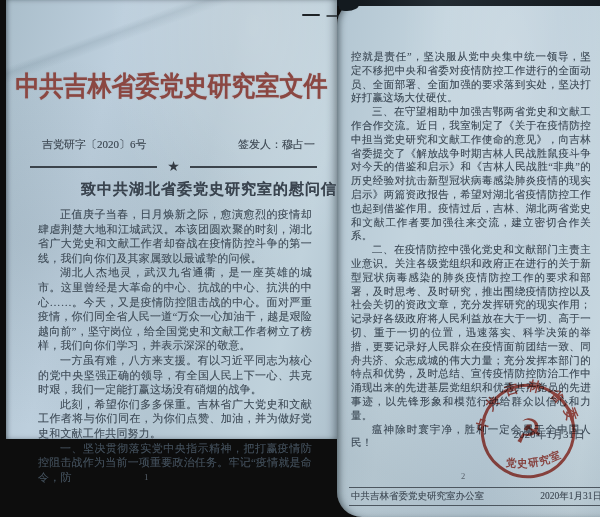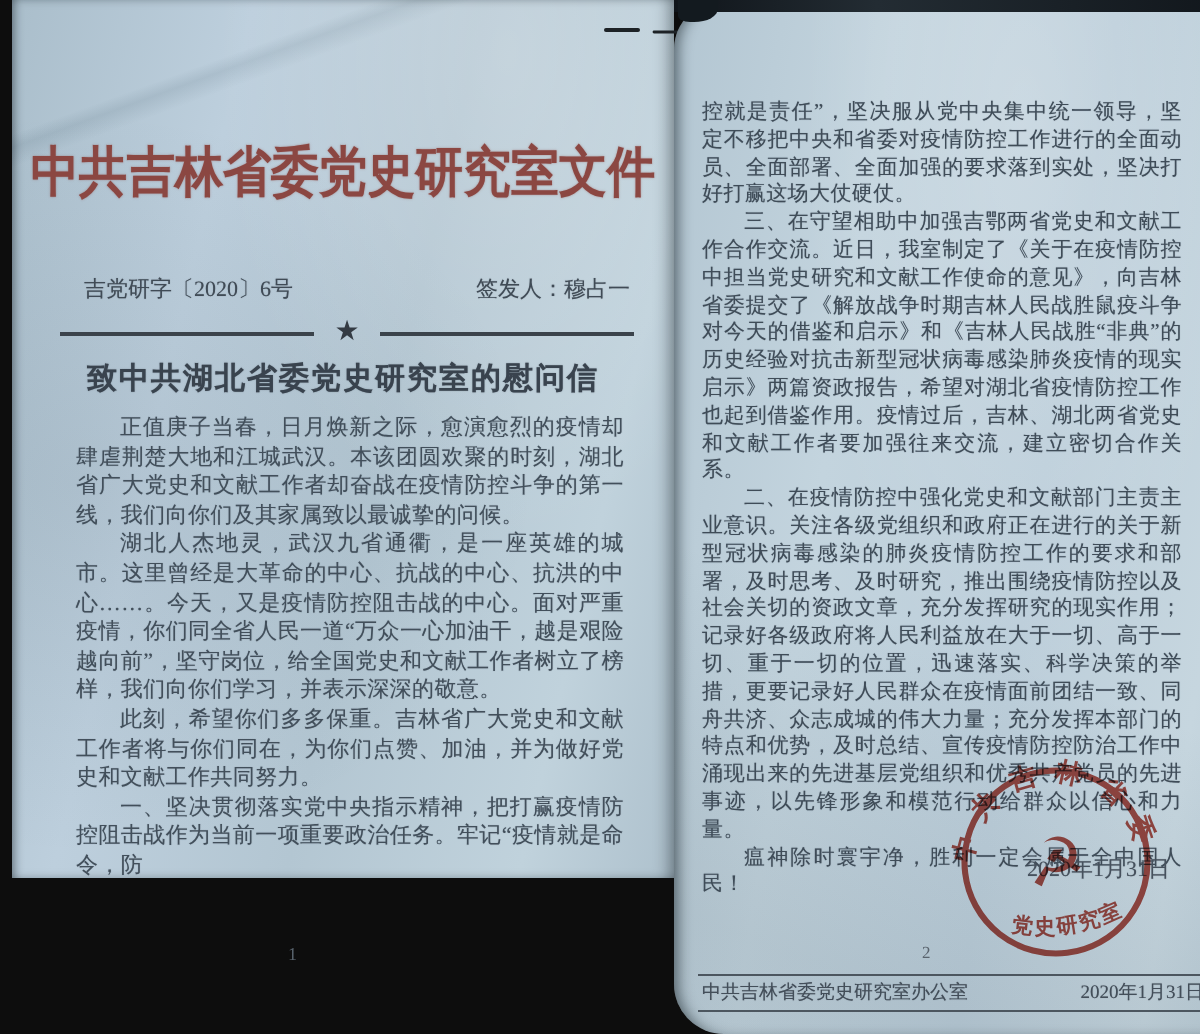--- a/index.html
+++ b/index.html
@@ -40,21 +40,21 @@
     display:flex;justify-content:space-between;
     font-size:11px;color:#404b56;text-shadow:0 0 .5px rgba(64,75,86,.5);gap:36px;
   }
   .separator{
     position:absolute;top:160px;left:24px;right:20px;height:14px;
     display:flex;align-items:center;gap:10px;
   }
   .separator .seg{flex:1;height:2px;background:#3b434b;}
   .separator .star{font-size:14px;line-height:14px;color:#343b43;}
   .letter-title{
-    position:absolute;top:180px;left:0;right:0;text-align:center;
+    position:absolute;top:180px;left:0;right:0;text-align:right;
     font-size:15px;font-weight:700;color:#39434e;letter-spacing:1px;
     text-shadow:0 0 .6px rgba(57,67,78,.55);
   }
   .body1{
     position:absolute;top:207px;left:32px;width:274px;
     font-size:11px;line-height:14.6px;letter-spacing:.2px;
     color:#424f5b;text-align:justify;text-shadow:0 0 .5px rgba(66,79,91,.45);
   }
   .body1 p{margin:0;text-indent:2em;}
   .pagenum1{position:absolute;top:472px;left:138px;font-size:9px;color:#57616b;}
@@ -109,20 +109,21 @@
       <span class="seg"></span>
       <span class="star">★</span>
       <span class="seg"></span>
     </div>
 
     <div class="letter-title">致中共湖北省委党史研究室的慰问信</div>
 
     <div class="body1">
       <p>正值庚子当春，日月焕新之际，愈演愈烈的疫情却肆虐荆楚大地和江城武汉。本该团圆欢聚的时刻，湖北省广大党史和文献工作者却奋战在疫情防控斗争的第一线，我们向你们及其家属致以最诚挚的问候。</p>
       <p>湖北人杰地灵，武汉九省通衢，是一座英雄的城市。这里曾经是大革命的中心、抗战的中心、抗洪的中心……。今天，又是疫情防控阻击战的中心。面对严重疫情，你们同全省人民一道“万众一心加油干，越是艰险越向前”，坚守岗位，给全国党史和文献工作者树立了榜样，我们向你们学习，并表示深深的敬意。</p>
+      <p>一方虽有难，八方来支援。有以习近平同志为核心的党中央坚强正确的领导，有全国人民上下一心、共克时艰，我们一定能打赢这场没有硝烟的战争。</p>
       <p>此刻，希望你们多多保重。吉林省广大党史和文献工作者将与你们同在，为你们点赞、加油，并为做好党史和文献工作共同努力。</p>
       <p>一、坚决贯彻落实党中央指示精神，把打赢疫情防控阻击战作为当前一项重要政治任务。牢记“疫情就是命令，防</p>
     </div>
 
     <div class="pagenum1">1</div>
   </div>
 
   <div class="photo-right">
     <div class="top-dark"></div>
     <div class="top-dark-blob"></div>

